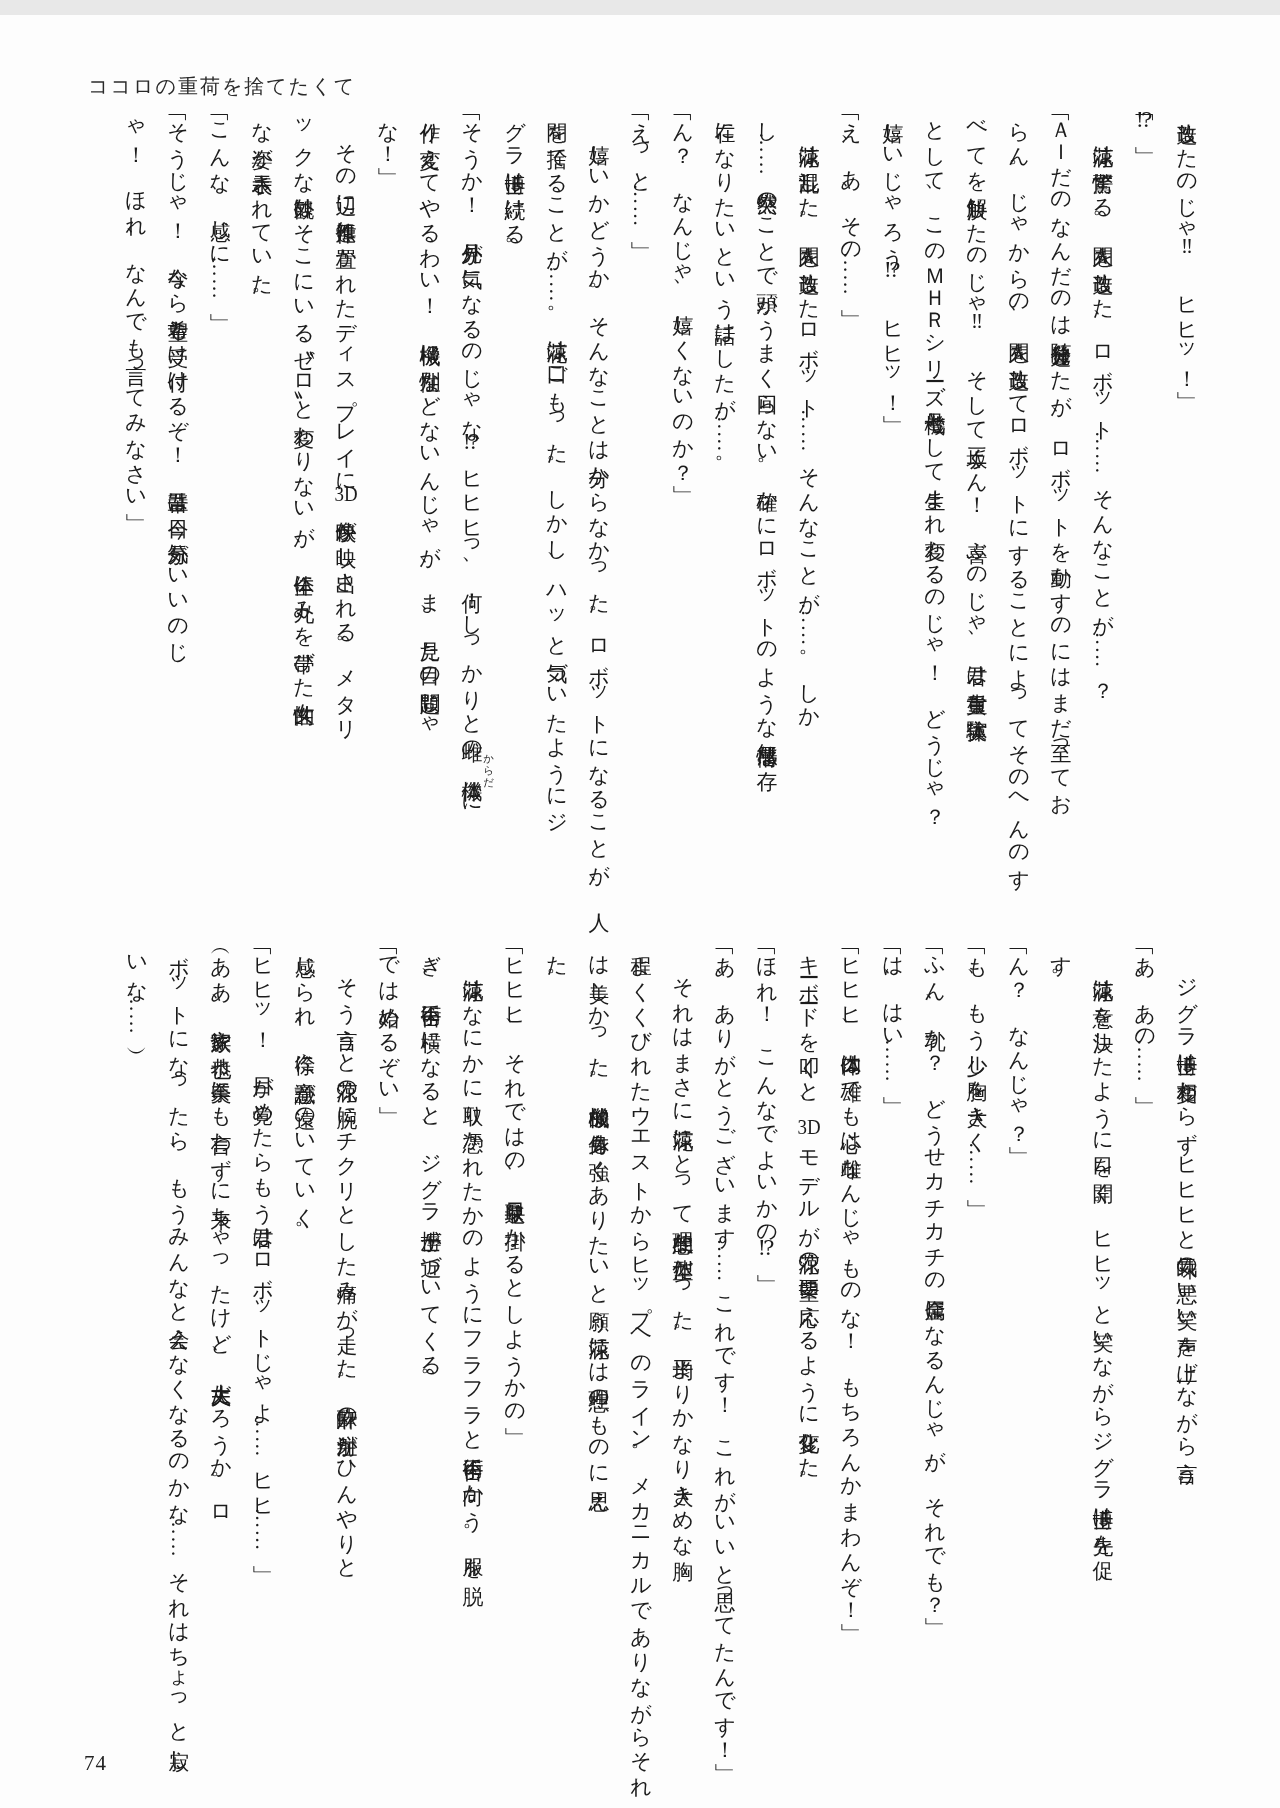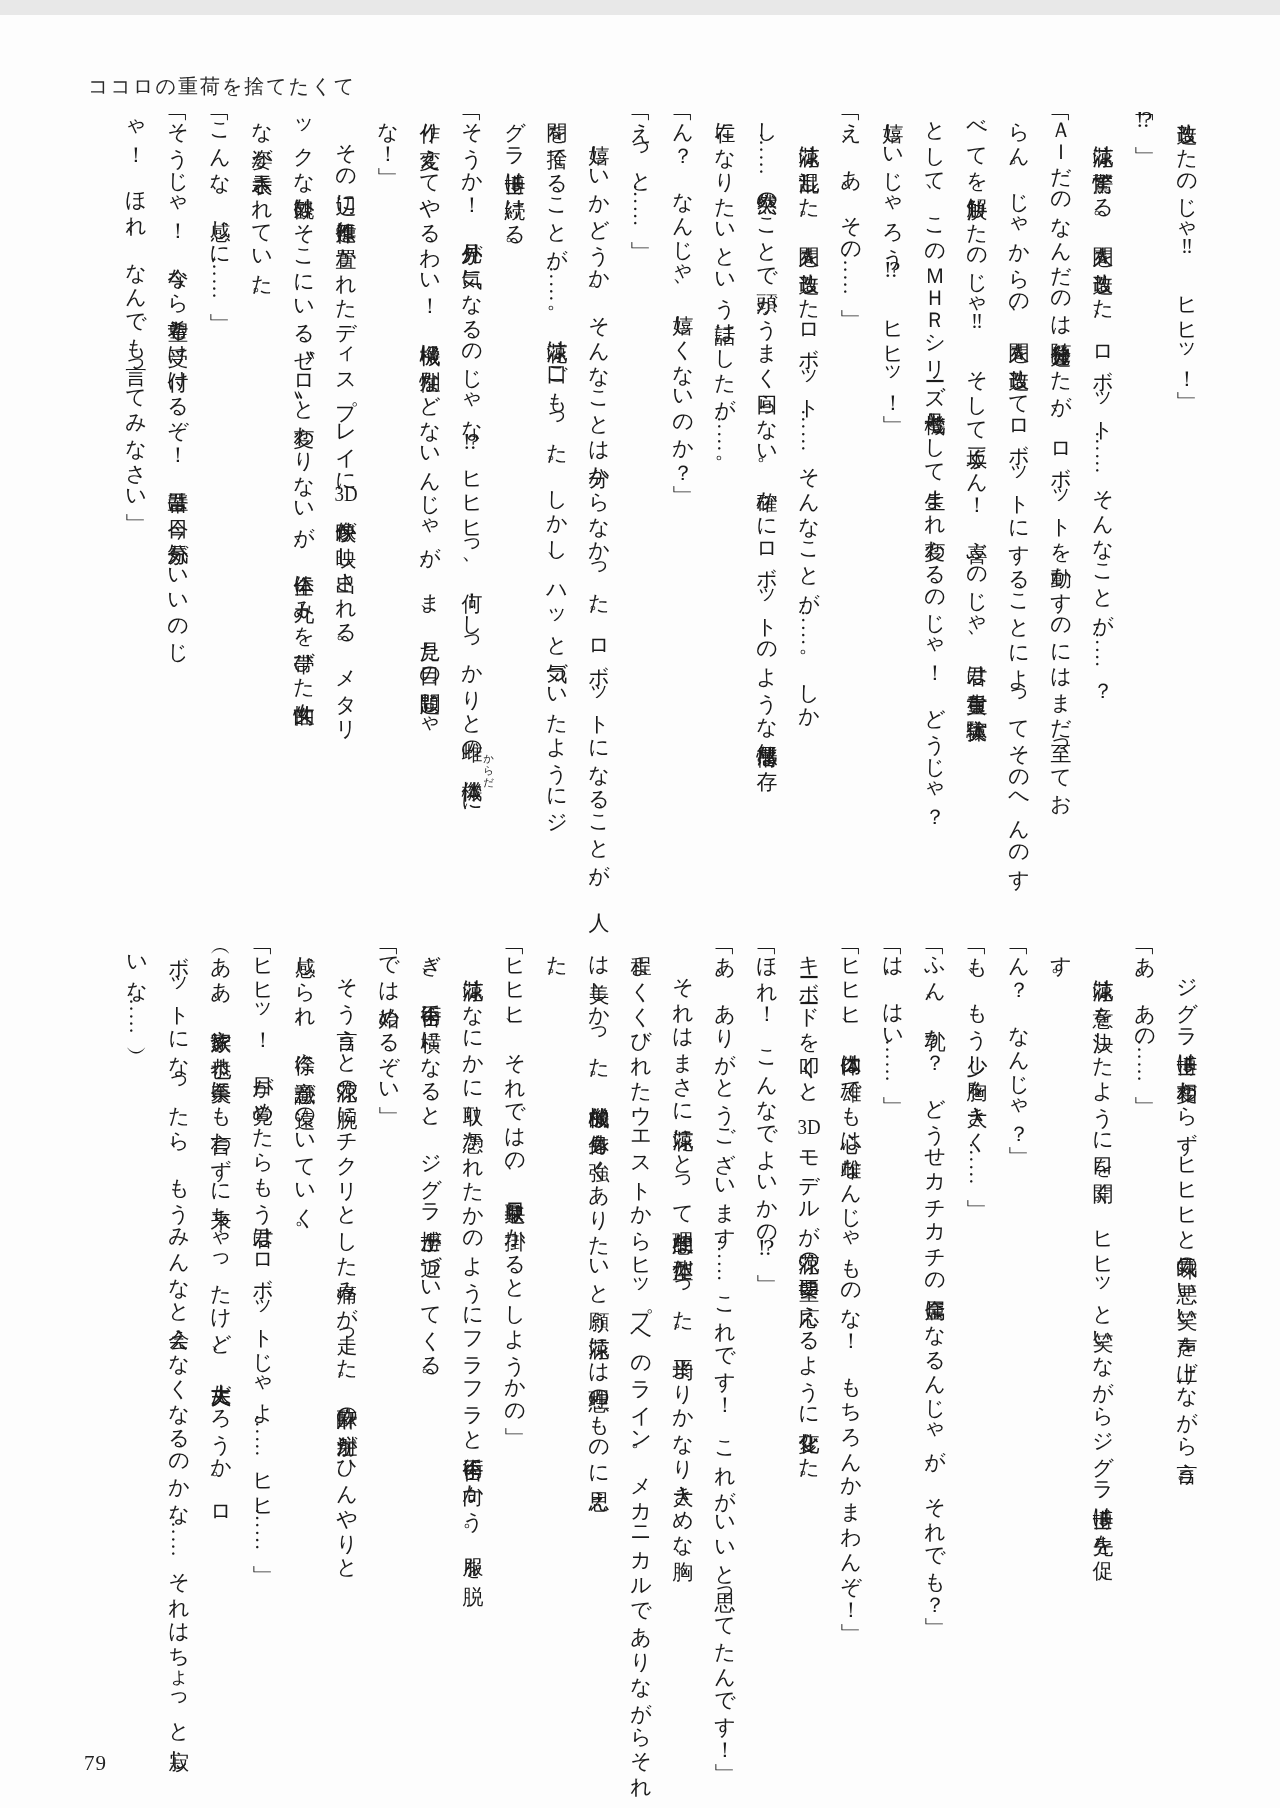--- a/index.html
+++ b/index.html
@@ -114,14 +114,14 @@
       <p class="line">ぎ、手術台に横になると、ジグラ博士が近づいてくる。</p>
       <p class="line">「では始めるぞい」</p>
       <p class="line indent">そう言うと涼花の腕にチクリとした痛みが走った。麻酔の注射がひんやりと</p>
       <p class="line">感じられ、徐々に意識が遠のいていく。</p>
       <p class="line">「ヒヒッ！　目が覚めたらもう君はロボットじゃよ……ヒヒ……」</p>
       <p class="line">（ああ、家族や恭也、美奈にも言わずに来ちゃったけど、大丈夫だろうか。ロ</p>
       <p class="line">ボットになったら、もうみんなと会えなくなるのかな……それはちょっと寂し</p>
       <p class="line">いな……）</p>
     </div>
 
-  <div class="page-number">79</div>
+  <div class="page-number">74</div>
 </div>
 
 </body></html>

